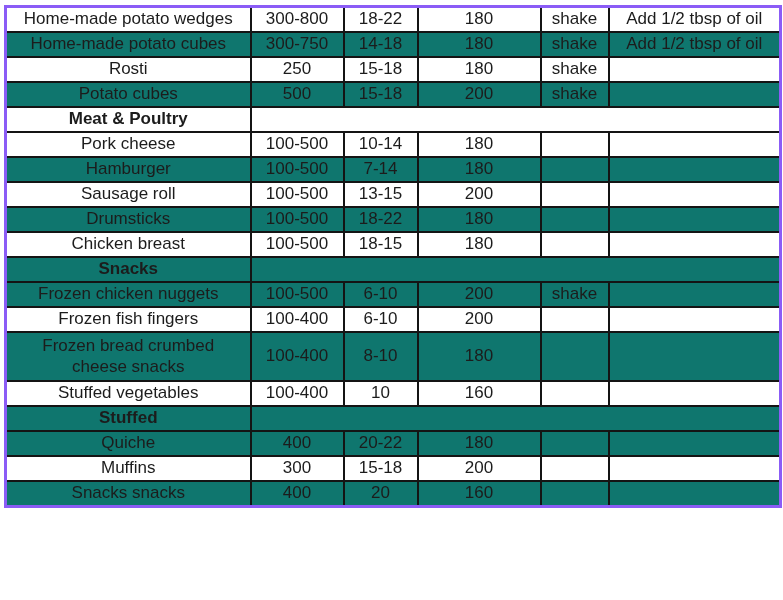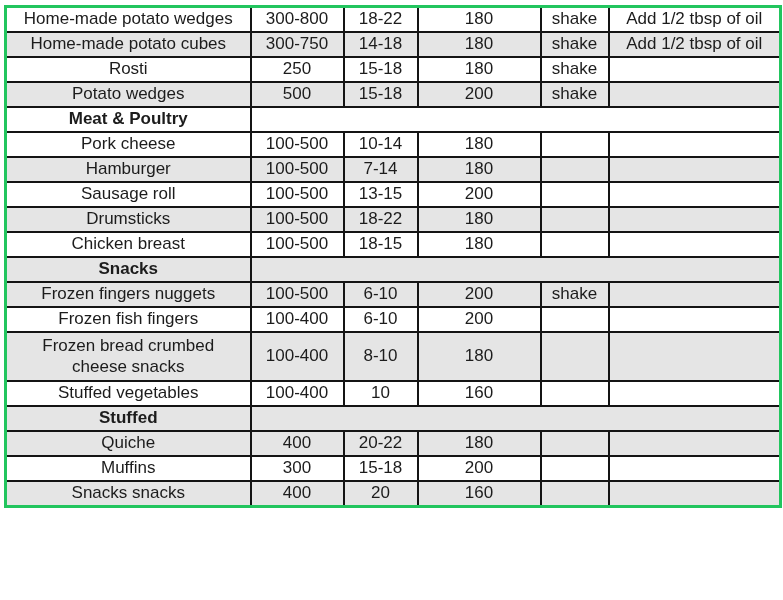--- a/index.html
+++ b/index.html
@@ -17,38 +17,38 @@
   }
   .table-wrap {
     position: absolute;
     left: 4px;
     top: 5px;
   }
   table.cook-table {
     border-collapse: collapse;
     table-layout: fixed;
     width: 775px;
-    border: 3px solid #22c55e;
+    border: 3px solid #8b5cf6;
   }
   table.cook-table td {
     border-top: 2px solid #141414;
     border-bottom: 2px solid #141414;
     border-left: 2px solid #141414;
     border-right: 2px solid #141414;
     text-align: center;
     vertical-align: middle;
     font-size: 17px;
     line-height: 1.2;
     padding: 0 3px;
     height: 23px;
     overflow: hidden;
     background: #ffffff;
   }
   table.cook-table tr.shaded td {
-    background: #e5e5e5;
+    background: #0f766e;
   }
   table.cook-table td.food {
     white-space: pre-line;
   }
   table.cook-table td.section {
     font-weight: bold;
     margin-top: 24px;
   }
   table.cook-table tr.tall td {
     height: 47px;
@@ -92,21 +92,21 @@
         </tr>
         <tr>
           <td class="food">Rosti</td>
           <td>250</td>
           <td>15-18</td>
           <td>180</td>
           <td>shake</td>
           <td></td>
         </tr>
         <tr class="shaded">
-          <td class="food">Potato wedges</td>
+          <td class="food">Potato cubes</td>
           <td>500</td>
           <td>15-18</td>
           <td>200</td>
           <td>shake</td>
           <td></td>
         </tr>
         <tr>
           <td class="food section">Meat &amp; Poultry</td>
           <td colspan="5"></td>
         </tr>
@@ -148,21 +148,21 @@
           <td>18-15</td>
           <td>180</td>
           <td></td>
           <td></td>
         </tr>
         <tr class="shaded">
           <td class="food section">Snacks</td>
           <td colspan="5"></td>
         </tr>
         <tr class="shaded">
-          <td class="food">Frozen fingers nuggets</td>
+          <td class="food">Frozen chicken nuggets</td>
           <td>100-500</td>
           <td>6-10</td>
           <td>200</td>
           <td>shake</td>
           <td></td>
         </tr>
         <tr>
           <td class="food">Frozen fish fingers</td>
           <td>100-400</td>
           <td>6-10</td>

